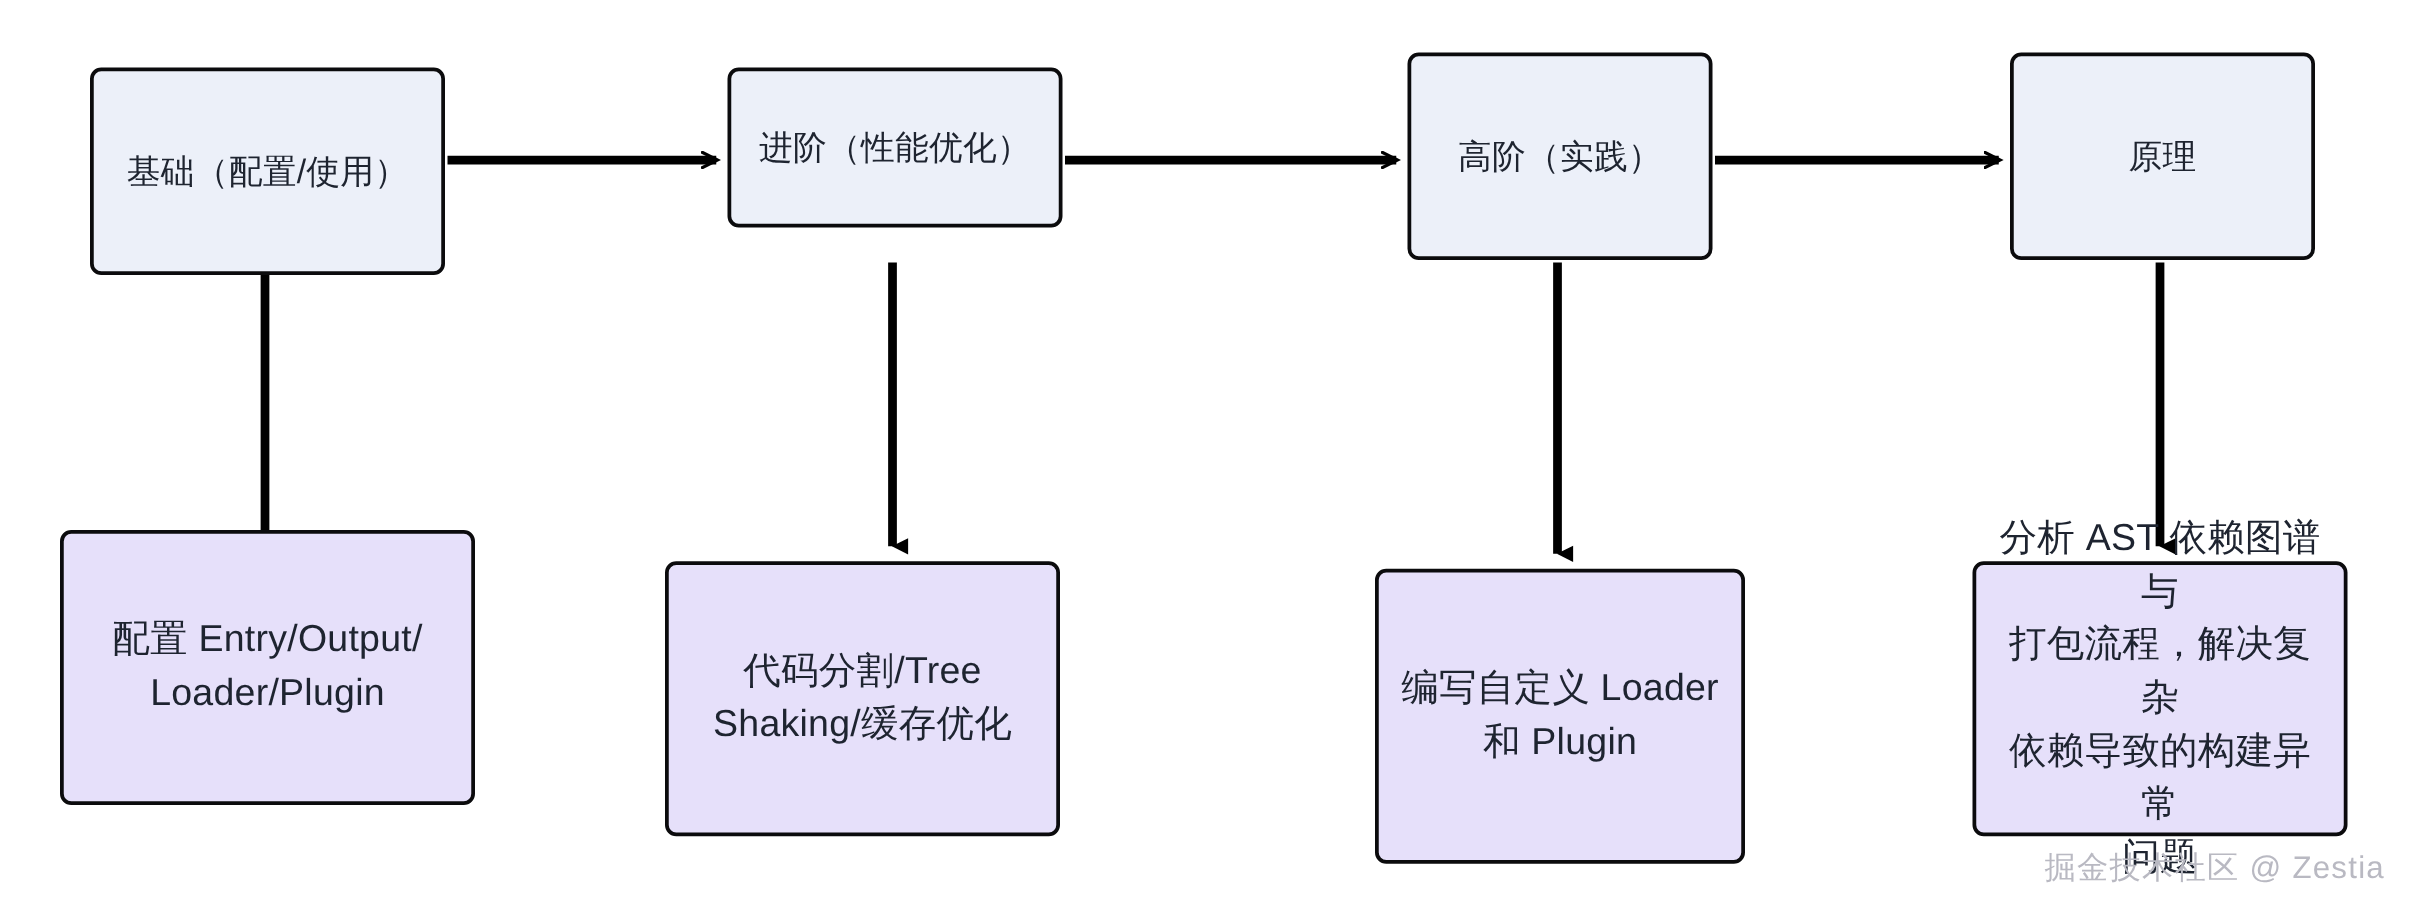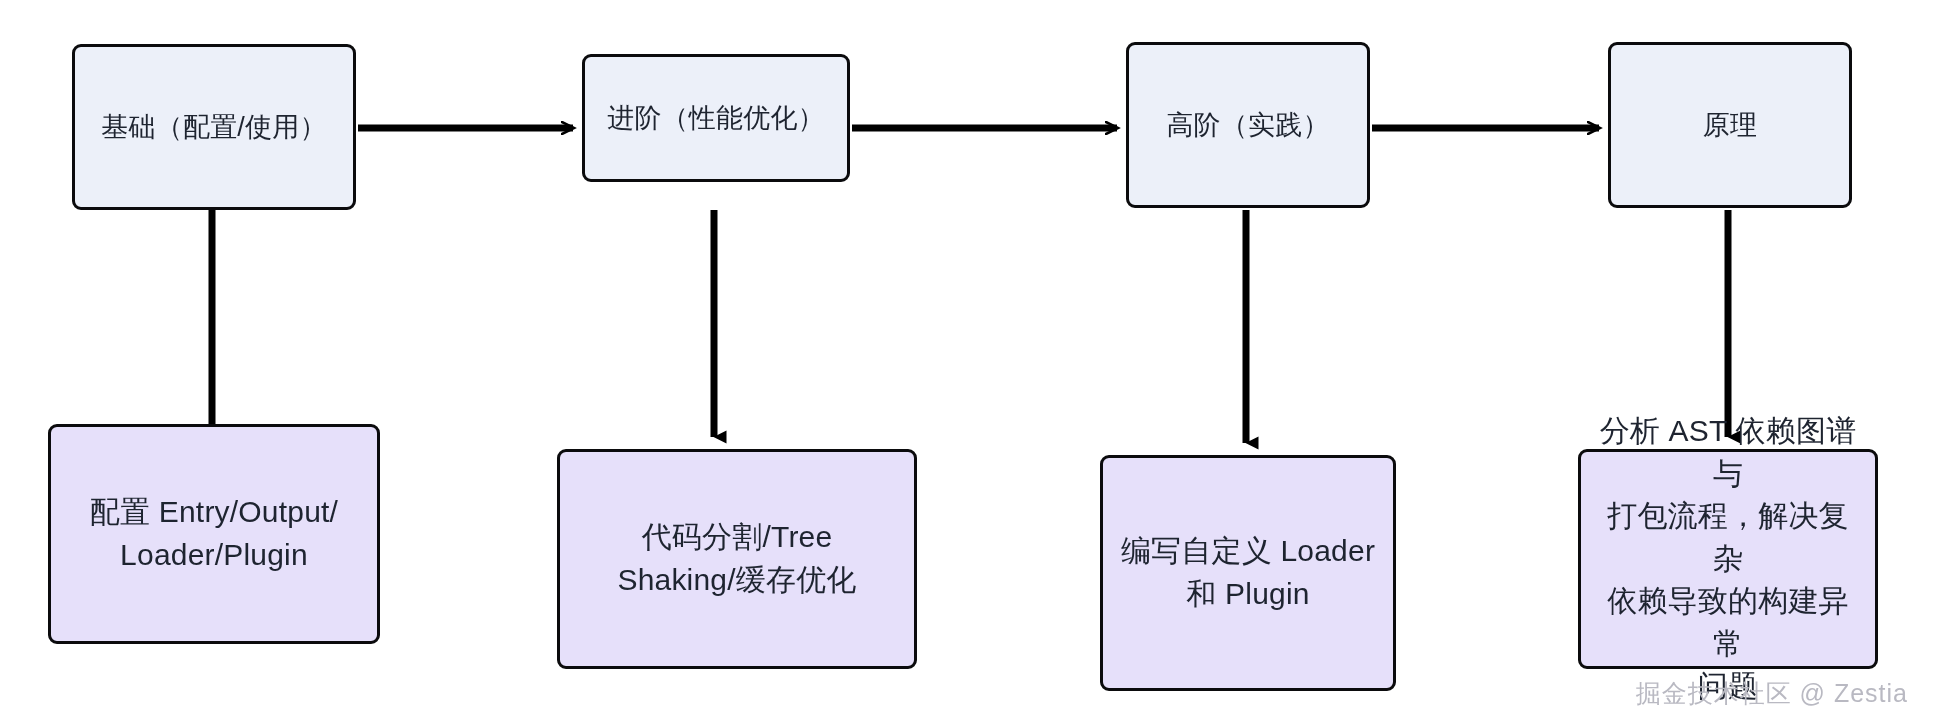--- a/index.html
+++ b/index.html
@@ -36,28 +36,28 @@
     font-size: 27px;
     letter-spacing: 0.2px;
   }
   .node.detail {
     background: #e6e0fa;
     font-size: 30px;
     letter-spacing: 0.2px;
   }
 
   
-  #stage-0 { left: 72px;   top: 44px;  width: 284px; height: 166px; }
+  #stage-0 { left: 72px;   top: 54px;  width: 284px; height: 166px; }
   #stage-1 { left: 582px;  top: 42px;  width: 268px; height: 128px; margin-top: 12px; }
   #stage-2 { left: 1126px; top: 42px;  width: 244px; height: 166px; }
   #stage-3 { left: 1608px; top: 42px;  width: 244px; height: 166px; }
 
   
   #detail-0 { left: 48px;   top: 424px; width: 332px; height: 220px; }
-  #detail-1 { left: 557px;  top: 449px; width: 360px; height: 220px; }
+  #detail-1 { left: 532px;  top: 449px; width: 316px; height: 220px; }
   #detail-2 { left: 1100px; top: 455px; width: 296px; height: 236px; }
   #detail-3 { left: 1578px; top: 449px; width: 300px; height: 220px; }
 
   
   #connectors {
     position: absolute;
     left: 0; top: 0;
     width: 1934px;
     height: 718px;
     pointer-events: none;

